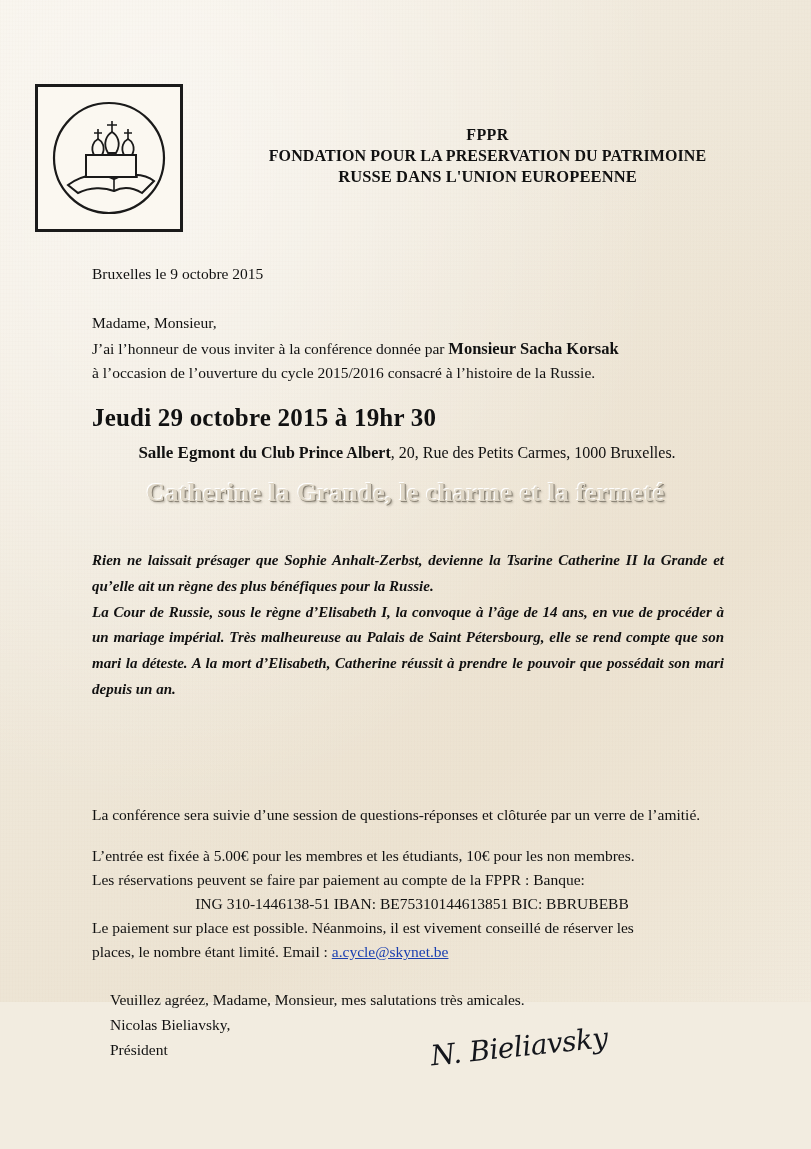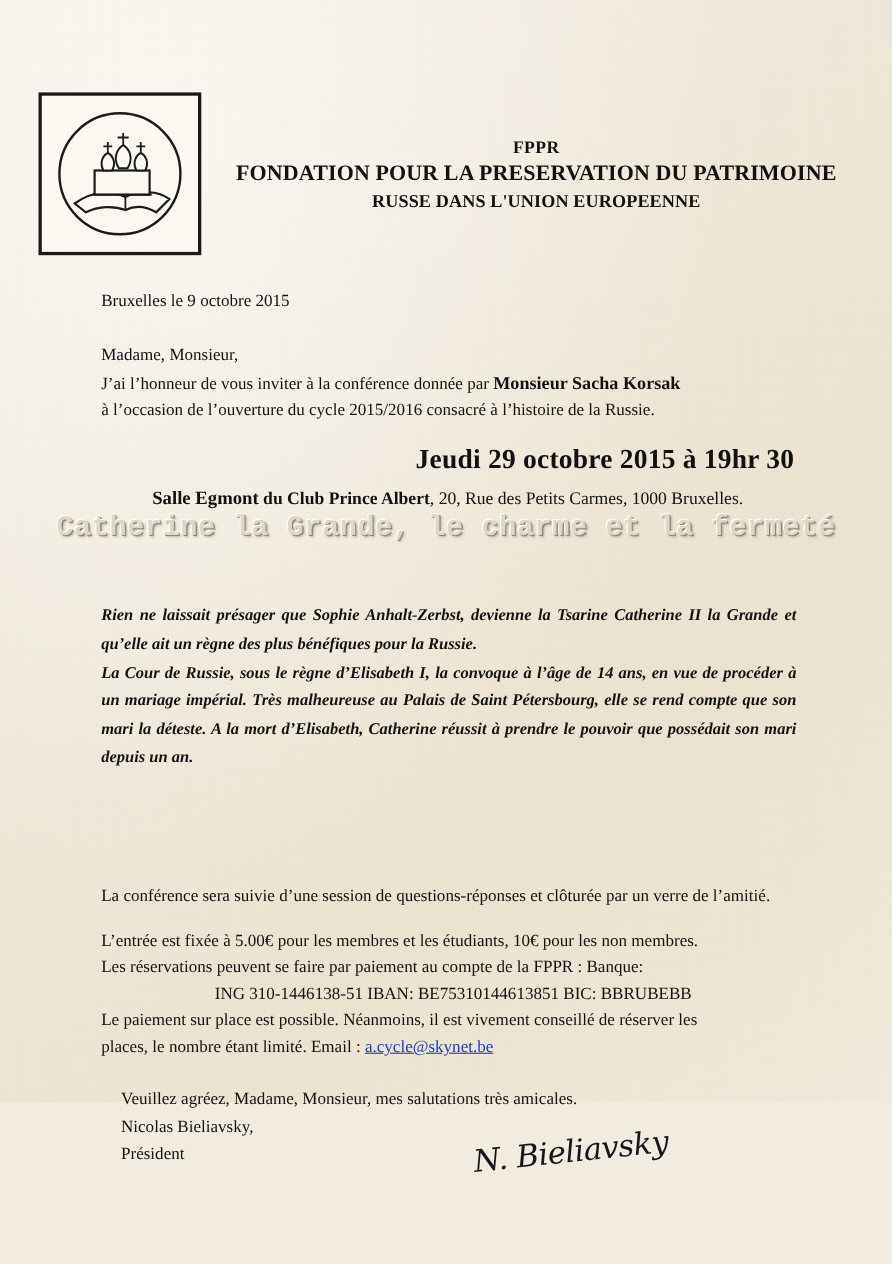--- a/index.html
+++ b/index.html
@@ -61,61 +61,61 @@
   .org-title {
     position: absolute;
     left: 165px;
     top: 40px;
     width: 575px;
     text-align: center;
     font-weight: bold;
     line-height: 1.32;
   }
   .org-title .line1 { font-size: 16px; letter-spacing: 0.4px; }
-  .org-title .line2 { font-size: 20px; letter-spacing: 0.1px; }
+  .org-title .line2 { font-size: 16px; letter-spacing: 0.1px; }
   .org-title .line3 { font-size: 16.5px; letter-spacing: 0.1px; }
 
   
   .body-text {
     position: absolute;
     left: 92px;
     top: 262px;
     width: 630px;
     font-size: 15.5px;
     line-height: 1.5;
   }
   .date-line { margin-bottom: 26px; }
   .salutation { margin-bottom: 2px; }
   .intro-line { margin-bottom: 0; }
   .strong-name { font-weight: bold; font-size: 16.5px; }
 
   .event-when {
-    text-align: right;
+    text-align: left;
     font-weight: bold;
     font-size: 25px;
     margin-top: 14px;
     margin-bottom: 4px;
     letter-spacing: 0.2px;
   }
   .event-where {
     text-align: center;
     font-size: 16px;
     margin-bottom: 6px;
   }
   .event-where .venue { font-weight: bold; font-size: 17px; }
   .event-where .club { font-weight: bold; }
 
   
   .talk-title {
     position: absolute;
     left: 0;
     right: 0;
-    top: 464px;
-    text-align: center;
-    font-family: Liberation Mono, monospace;
+    top: 478px;
+    text-align: center;
+    font-family: Liberation Serif, serif;
     font-weight: bold;
     font-size: 26px;
     letter-spacing: 0.5px;
     color: #ded6c6;
     text-shadow:
       -1px -1px 0 #ffffff,
       1px 1px 0 #8c8578,
       2px 2px 2px rgba(120,112,98,0.45);
   }
 

